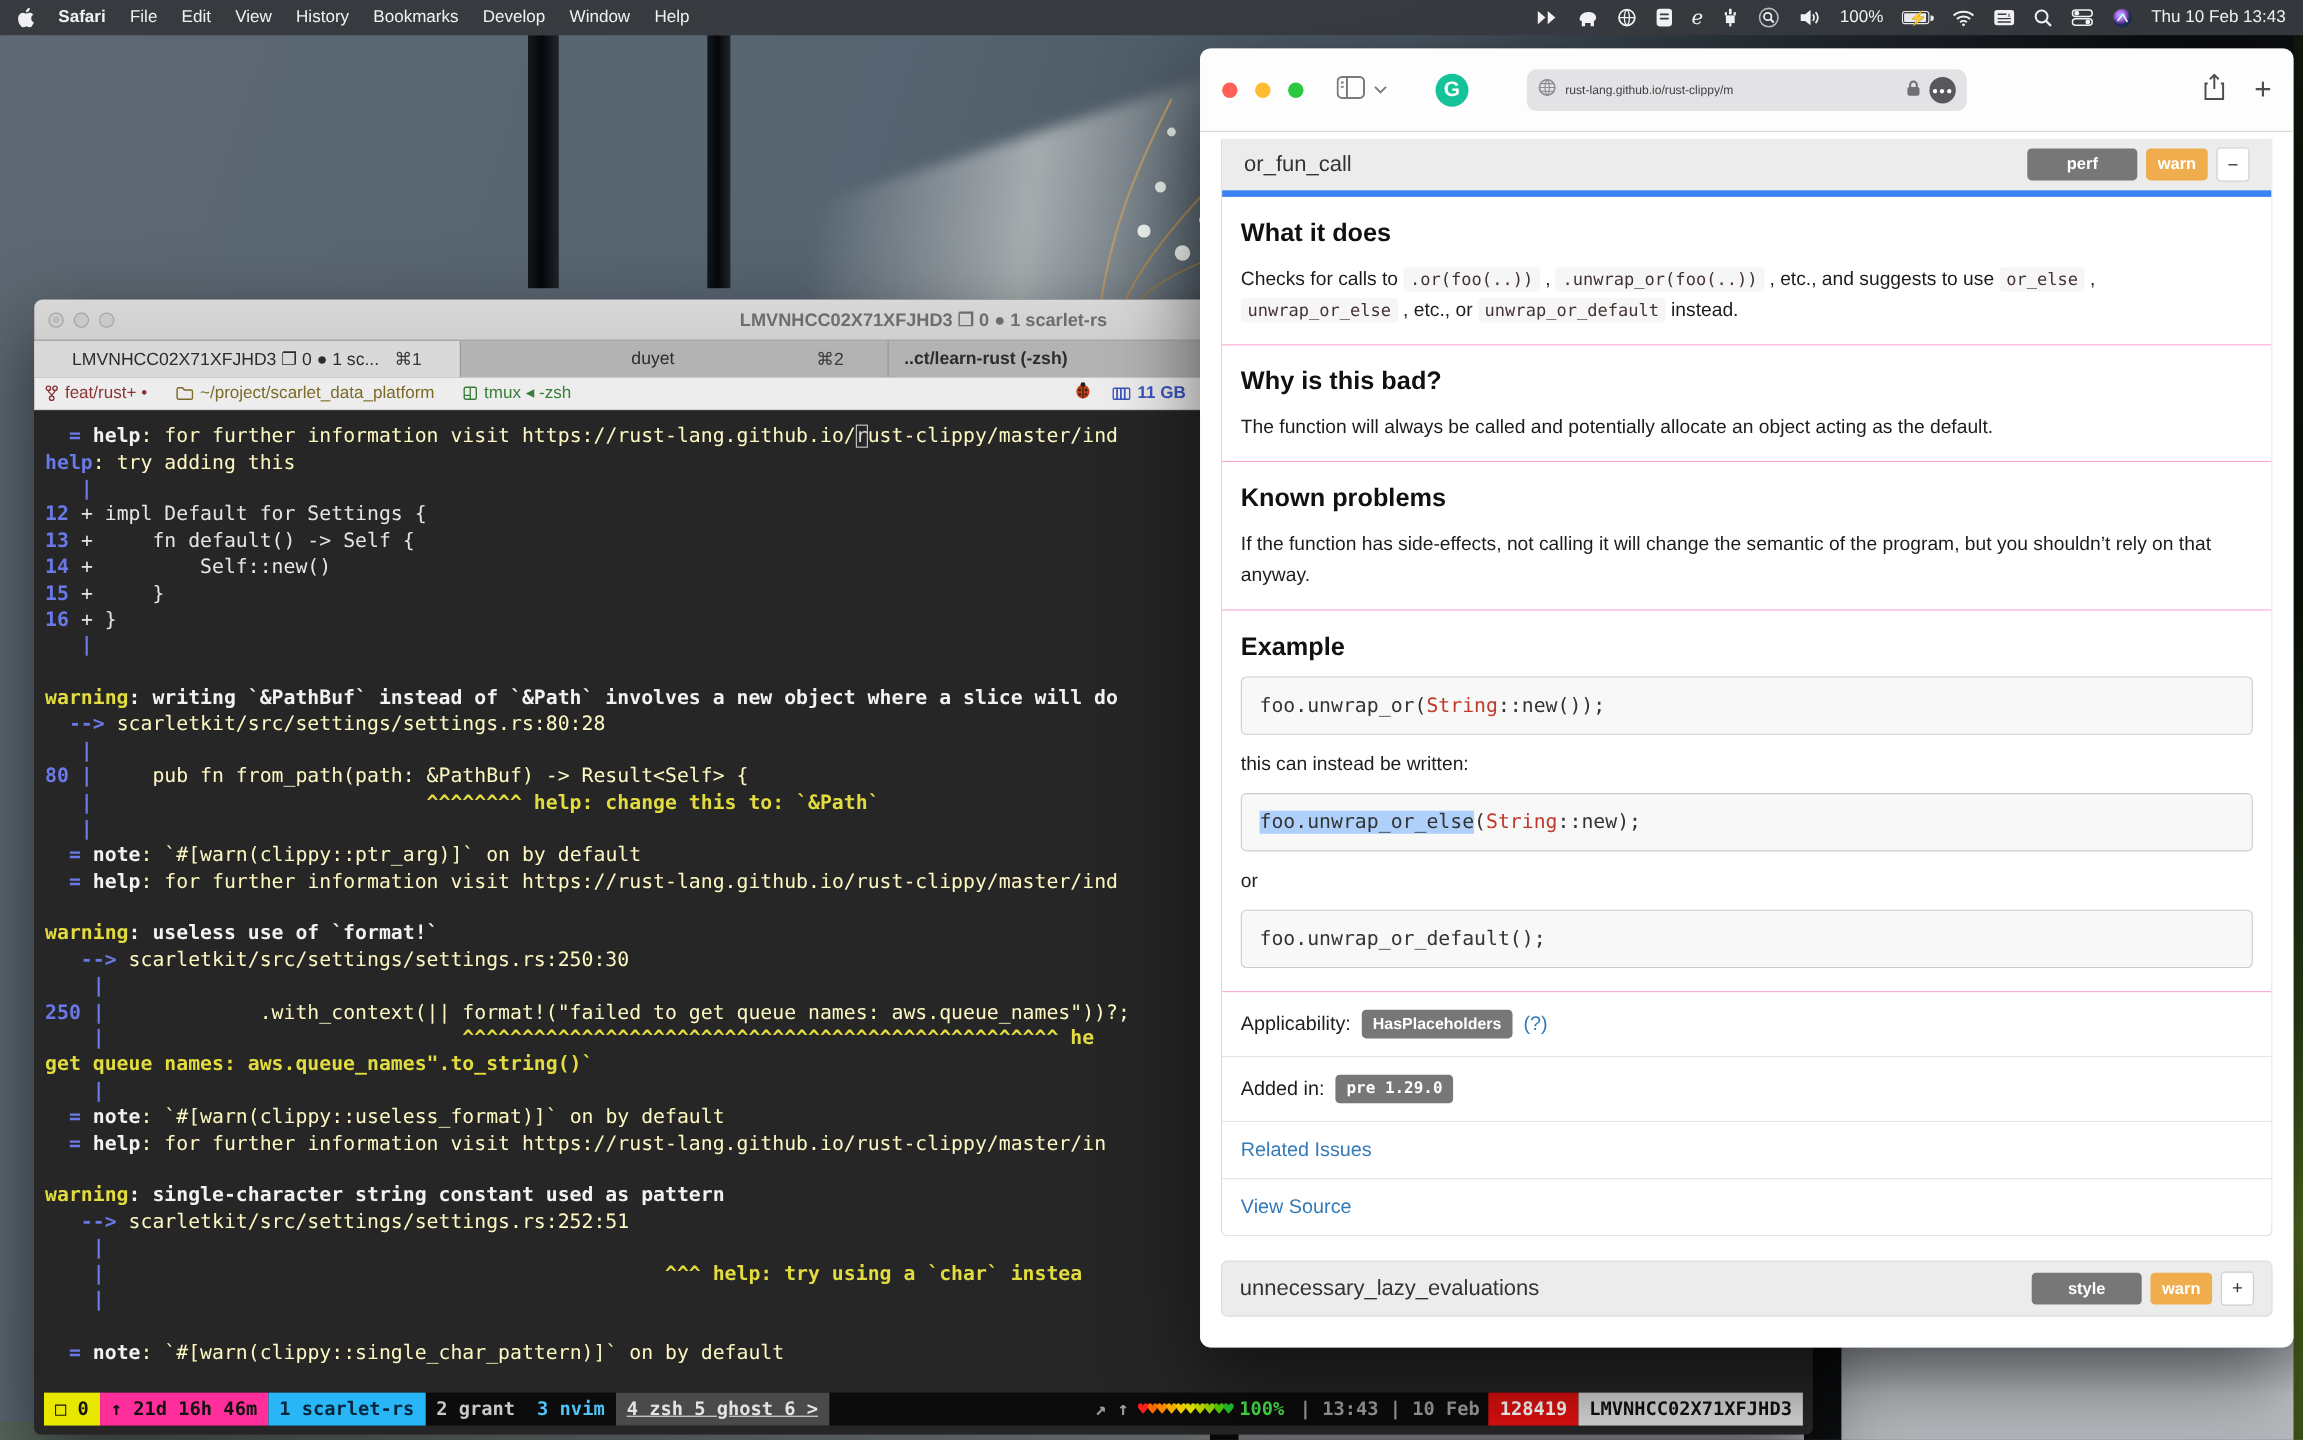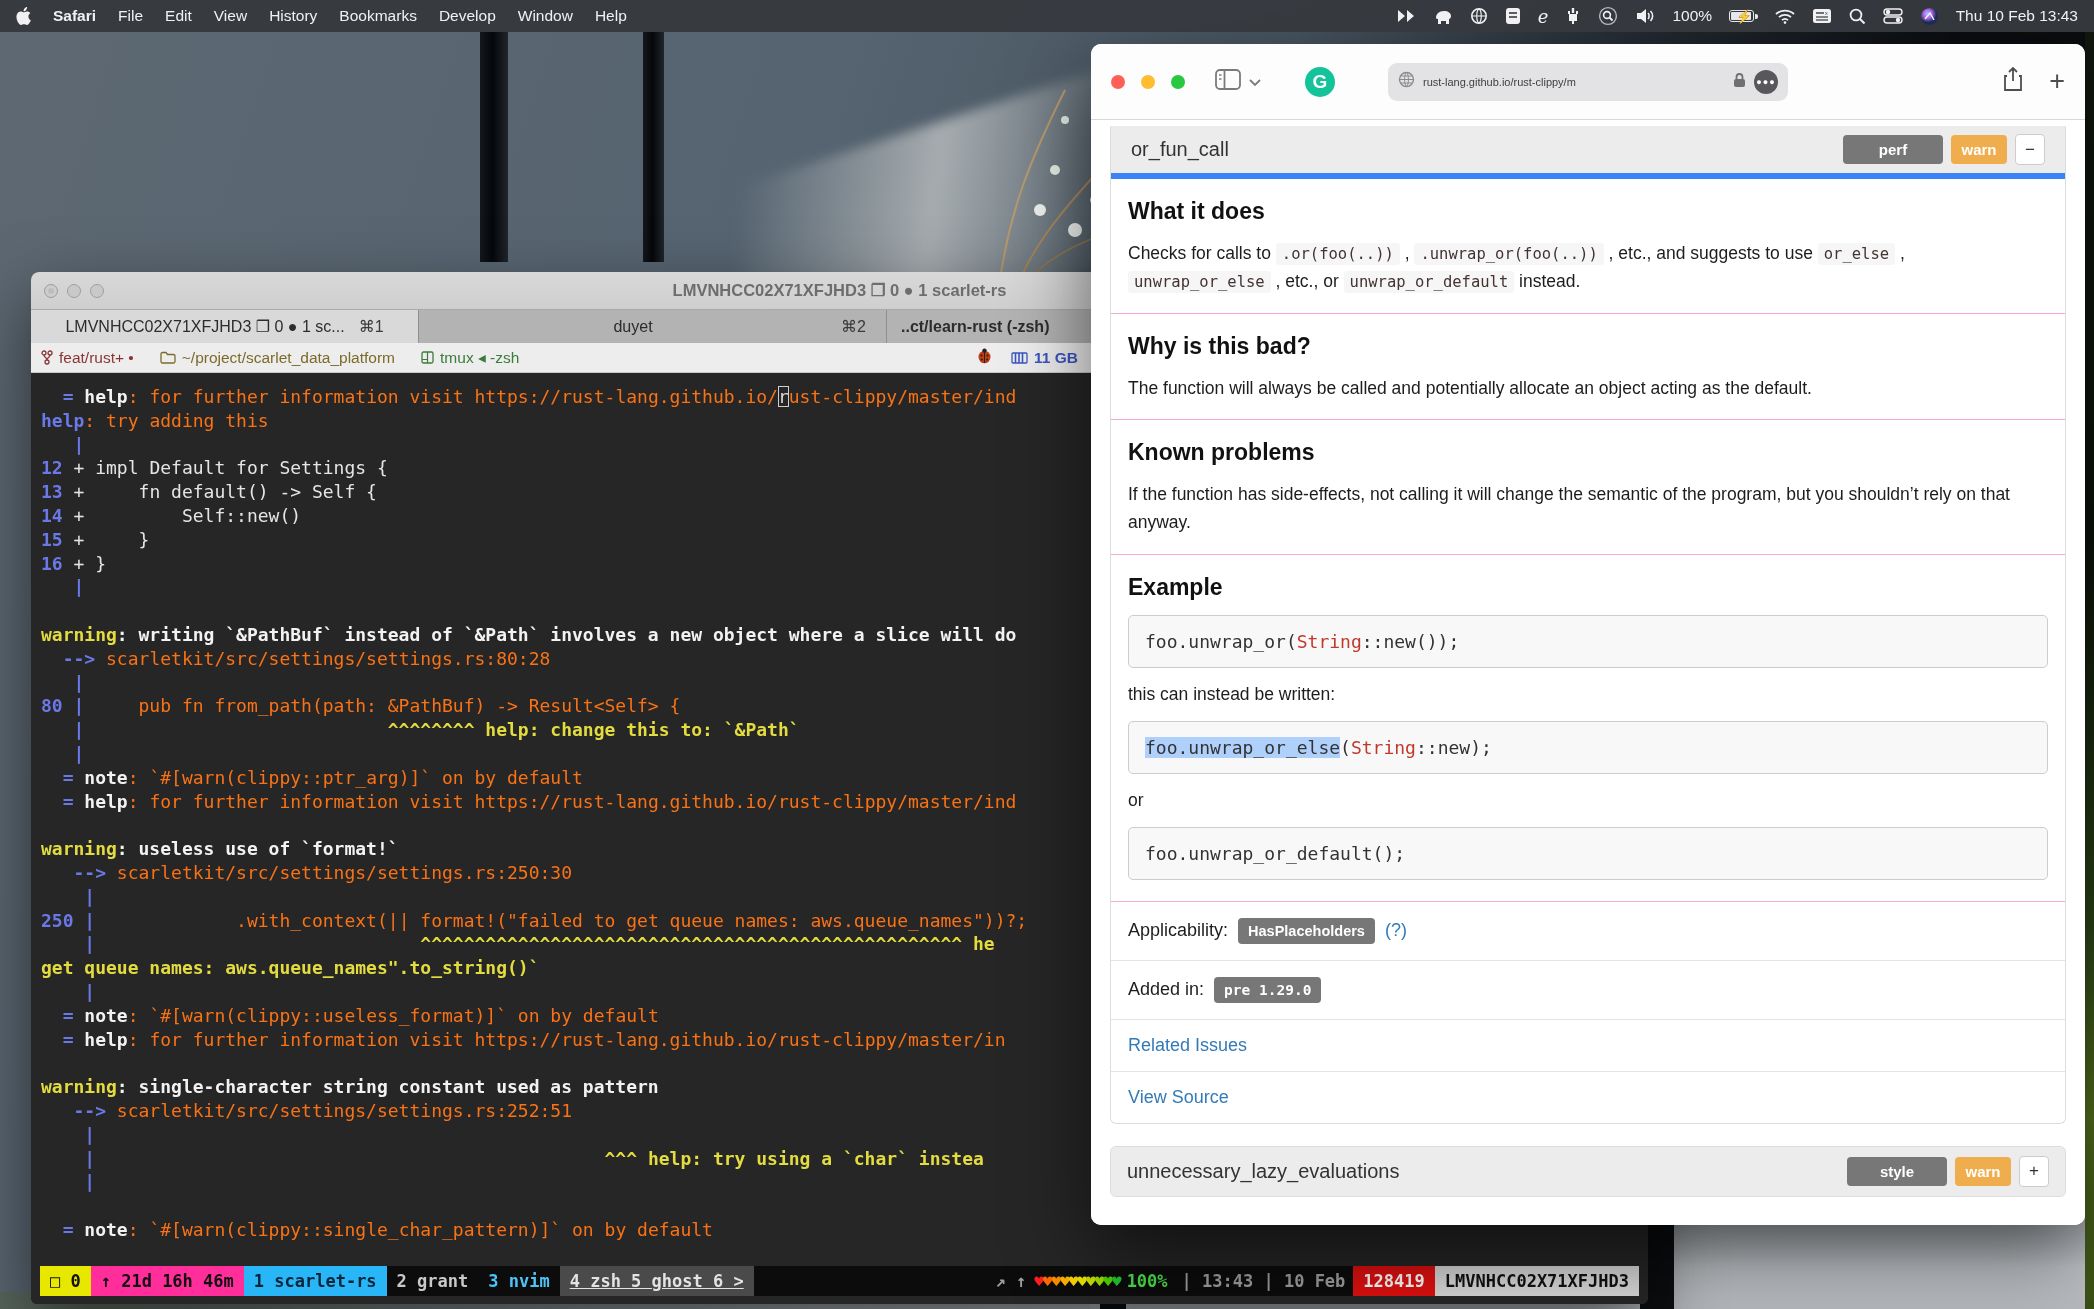--- a/index.html
+++ b/index.html
@@ -45,21 +45,21 @@
   .ts-git { color:#8c3535; display:flex; gap:6px; align-items:center; }
   .ts-path { color:#7c6a28; display:flex; gap:6px; align-items:center; }
   .ts-tmux { color:#3a7d3a; display:flex; gap:6px; align-items:center; }
   .ts-mem { color:#3b55c0; display:flex; gap:6px; align-items:center; font-weight:bold; }
   .term-body { flex:1; position:relative; background:#262626; padding:12px 0 0 10px; font-family:"DejaVu Sans Mono",monospace; font-size:18px; color:#d8d8d8; }
   .t-line { height:23.8px; white-space:pre; line-height:23.8px; }
   .seg-b { color:#6b79e8; font-weight:bold; }
   .seg-bb { color:#6b79e8; font-weight:bold; }
   .seg-y { color:#e3dc3f; font-weight:bold; }
   .seg-g { color:#e5e5e5; }
-  .seg-w { color:#f97316; }
+  .seg-w { color:#fef9c3; }
   .seg-wb { color:#f2f2f2; font-weight:bold; }
   .seg-cur { color:#d8d8d8; outline:1.5px solid #cfcfcf; outline-offset:-1px; }
   
   .tmux { position:absolute; left:9px; right:9px; bottom:8px; height:30px; background:#0c0c0c; display:flex; align-items:center; font-family:"DejaVu Sans Mono",monospace; font-size:17px; font-weight:bold; }
   .tmux .seg { padding:0 10px; height:30px; display:flex; align-items:center; white-space:pre; }
   .tmux .y { background:#e8e700; color:#111; }
   .tmux .pink { background:#ff2e9a; color:#111; }
   .tmux .blue { background:#29b6f6; color:#04253a; }
   .tmux .dark { background:transparent; color:#c9c9c9; }
   .tmux .cyan { color:#4fc3f7; }
@@ -262,21 +262,21 @@
       <span class="tl"></span>
       <span class="tl"></span>
     </div>
     <div class="term-title">LMVNHCC02X71XFJHD3 ❐ 0 ● 1 scarlet-rs</div>
   </div>
   <div class="term-tabs">
     <div class="term-tab active" style="width:388px;">
       <span>LMVNHCC02X71XFJHD3 ❐ 0 ● 1 sc...</span>
       <span class="short">⌘1</span>
     </div>
-    <div class="term-tab" style="width:468px; justify-content:space-between; padding:0 20px;">
+    <div class="term-tab" style="width:389px; justify-content:space-between; padding:0 40px;">
       <span style="flex:1; text-align:center;">duyet</span>
       <span class="short">⌘2</span>
     </div>
     <div class="term-tab" style="width:290px; justify-content:flex-start;font-weight:bold;">
       <span>..ct/learn-rust (-zsh)</span>
     </div>
     <div style="flex:1; background:#a8a8a8;"></div>
   </div>
   <div class="term-status">
     <div class="ts-left">

